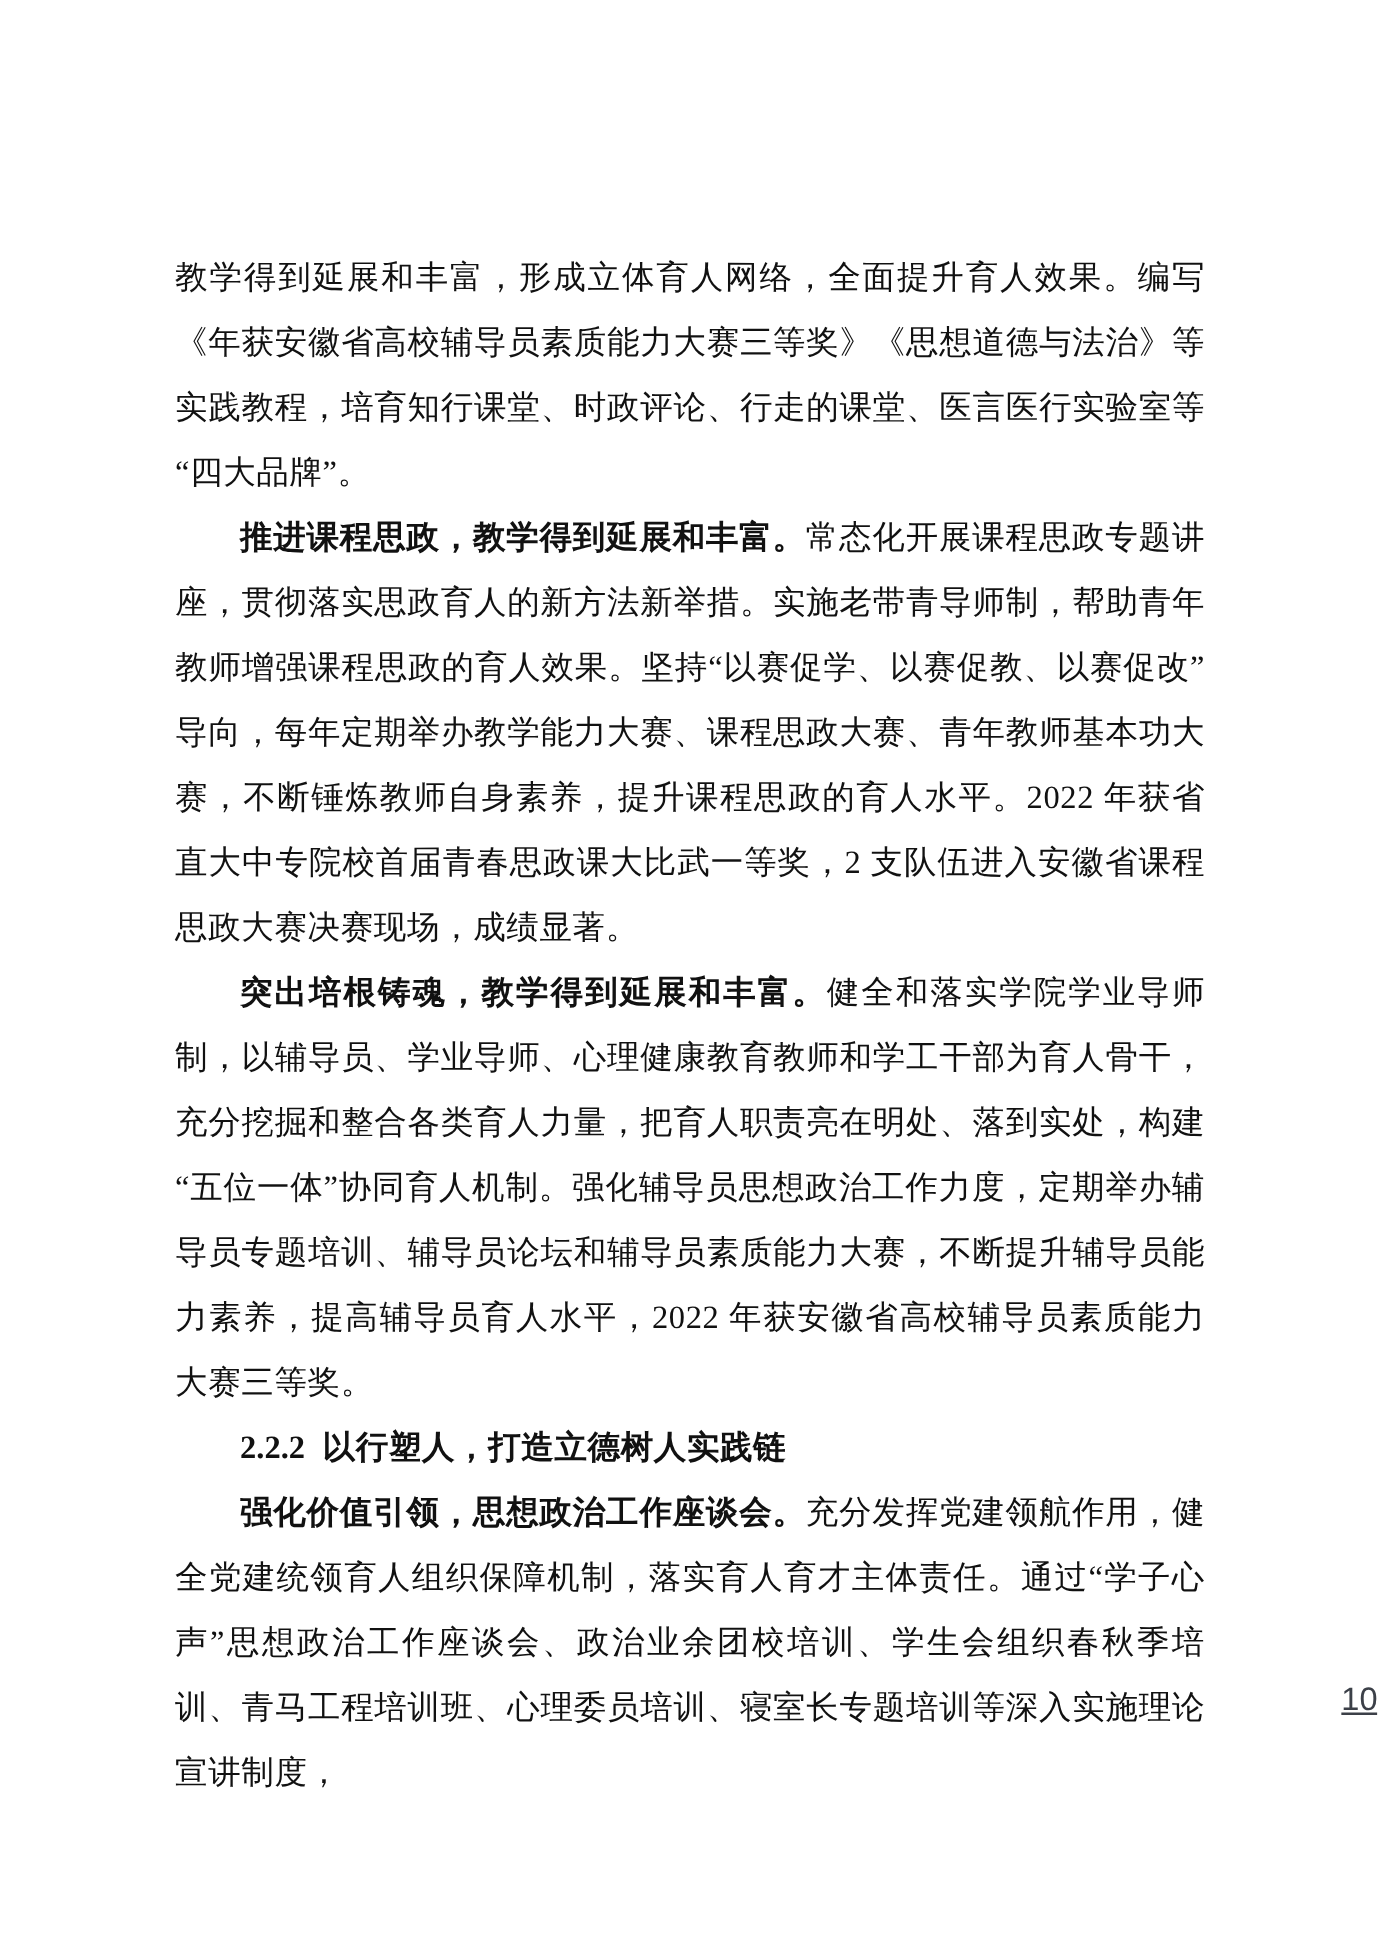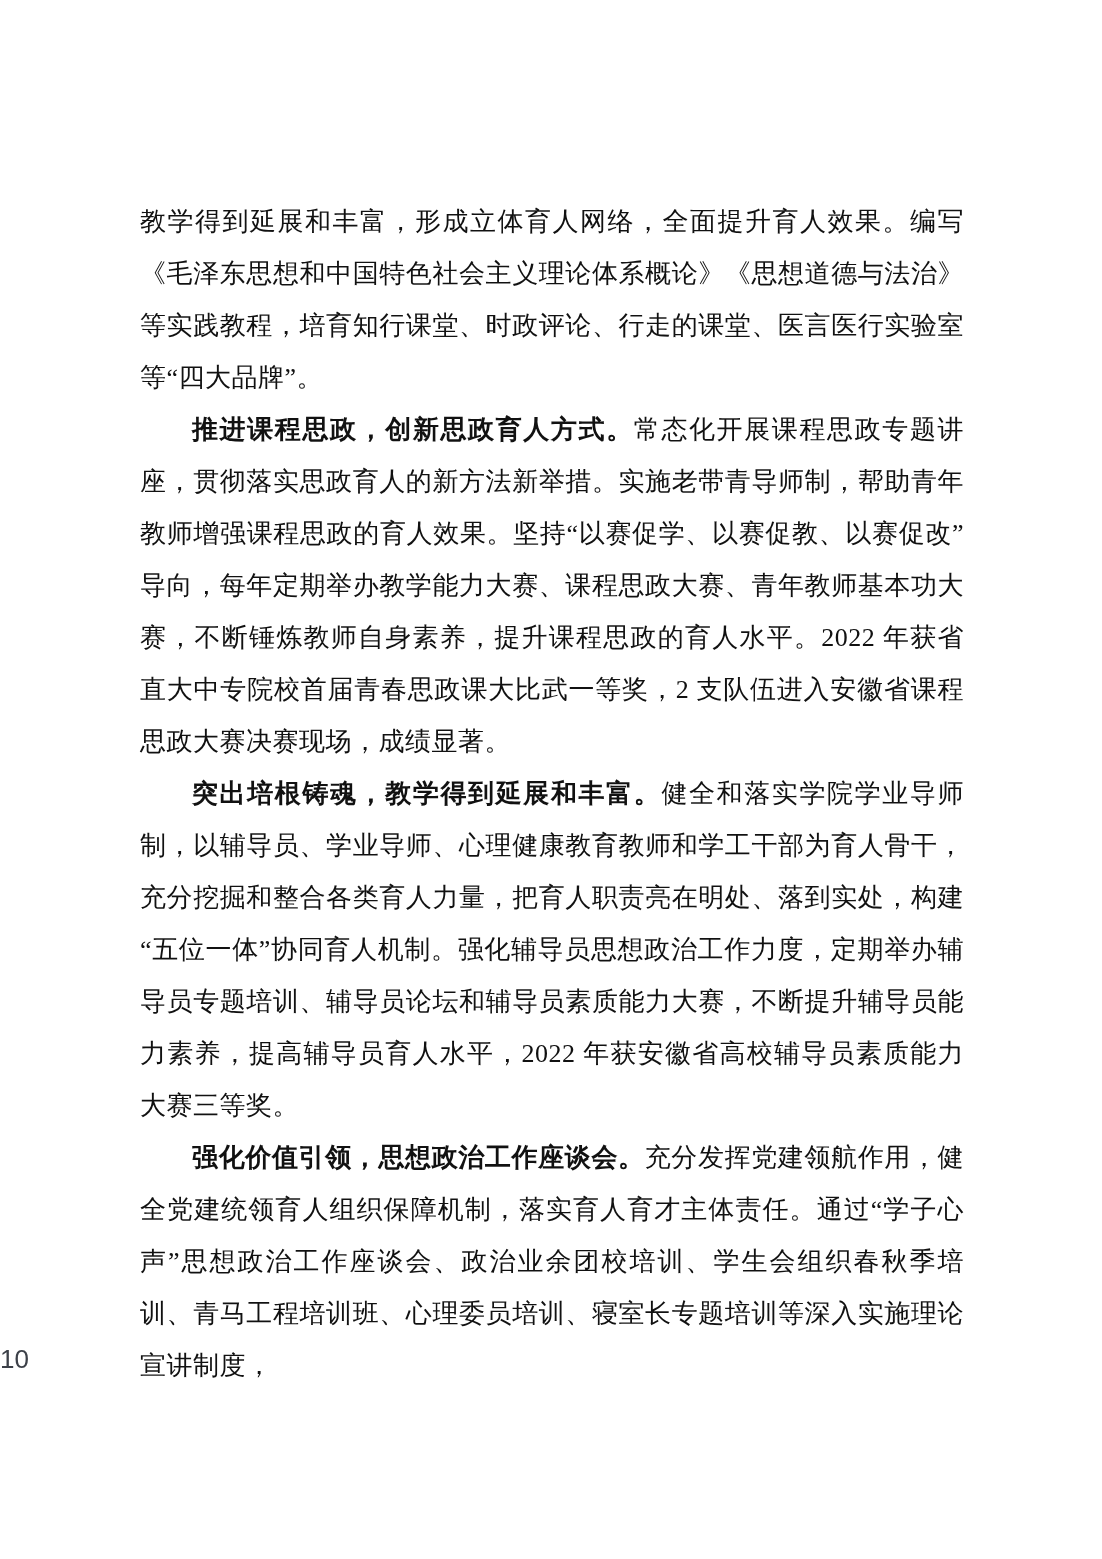--- a/index.html
+++ b/index.html
@@ -47,38 +47,40 @@
   }
   .heading .hnum {
     margin-right: 14px;
     letter-spacing: 0;
   }
   .footer {
     position: absolute;
     top: 1344px;
     left: 0;
     width: 100%;
-    text-align: left;
+    text-align: right;
     font-family: "Liberation Sans", "DejaVu Sans", sans-serif;
     font-size: 26px;
     line-height: 30px;
     color: #3c4048;
+    text-decoration: underline;
   }
 </style>
 </head>
 <body>
 
 <div class="page">
   <main class="content">
 
-    <p class="para"><span>教学得到延展和丰富，形成立体育人网络，全面提升育人效果。编写《毛泽东思想和中国特色社会主义理论体系概论》《思想道德与法治》等实践教程，培育知行课堂、时政评论、行走的课堂、医言医行实验室等“四大品牌”。</span></p>
+    <p class="para"><span>教学得到延展和丰富，形成立体育人网络，全面提升育人效果。编写《年获安徽省高校辅导员素质能力大赛三等奖》《思想道德与法治》等实践教程，培育知行课堂、时政评论、行走的课堂、医言医行实验室等“四大品牌”。</span></p>
 
-    <p class="para indent"><b class="lead">推进课程思政，创新思政育人方式。</b><span>常态化开展课程思政专题讲座，贯彻落实思政育人的新方法新举措。实施老带青导师制，帮助青年教师增强课程思政的育人效果。坚持“以赛促学、以赛促教、以赛促改”导向，每年定期举办教学能力大赛、课程思政大赛、青年教师基本功大赛，不断锤炼教师自身素养，提升课程思政的育人水平。2022 年获省直大中专院校首届青春思政课大比武一等奖，2 支队伍进入安徽省课程思政大赛决赛现场，成绩显著。</span></p>
+    <p class="para indent"><b class="lead">推进课程思政，教学得到延展和丰富。</b><span>常态化开展课程思政专题讲座，贯彻落实思政育人的新方法新举措。实施老带青导师制，帮助青年教师增强课程思政的育人效果。坚持“以赛促学、以赛促教、以赛促改”导向，每年定期举办教学能力大赛、课程思政大赛、青年教师基本功大赛，不断锤炼教师自身素养，提升课程思政的育人水平。2022 年获省直大中专院校首届青春思政课大比武一等奖，2 支队伍进入安徽省课程思政大赛决赛现场，成绩显著。</span></p>
 
     <p class="para indent"><b class="lead">突出培根铸魂，教学得到延展和丰富。</b><span>健全和落实学院学业导师制，以辅导员、学业导师、心理健康教育教师和学工干部为育人骨干，充分挖掘和整合各类育人力量，把育人职责亮在明处、落到实处，构建“五位一体”协同育人机制。强化辅导员思想政治工作力度，定期举办辅导员专题培训、辅导员论坛和辅导员素质能力大赛，不断提升辅导员能力素养，提高辅导员育人水平，2022 年获安徽省高校辅导员素质能力大赛三等奖。</span></p>
 
+    <h2 class="heading"><span class="hnum">2.2.2</span><span class="htitle">以行塑人，打造立德树人实践链</span></h2>
 
     <p class="para indent"><b class="lead">强化价值引领，思想政治工作座谈会。</b><span>充分发挥党建领航作用，健全党建统领育人组织保障机制，落实育人育才主体责任。通过“学子心声”思想政治工作座谈会、政治业余团校培训、学生会组织春秋季培训、青马工程培训班、心理委员培训、寝室长专题培训等深入实施理论宣讲制度，</span></p>
 
   </main>
 
   <footer class="footer"><span>10</span></footer>
 </div>
 
 </body></html>

